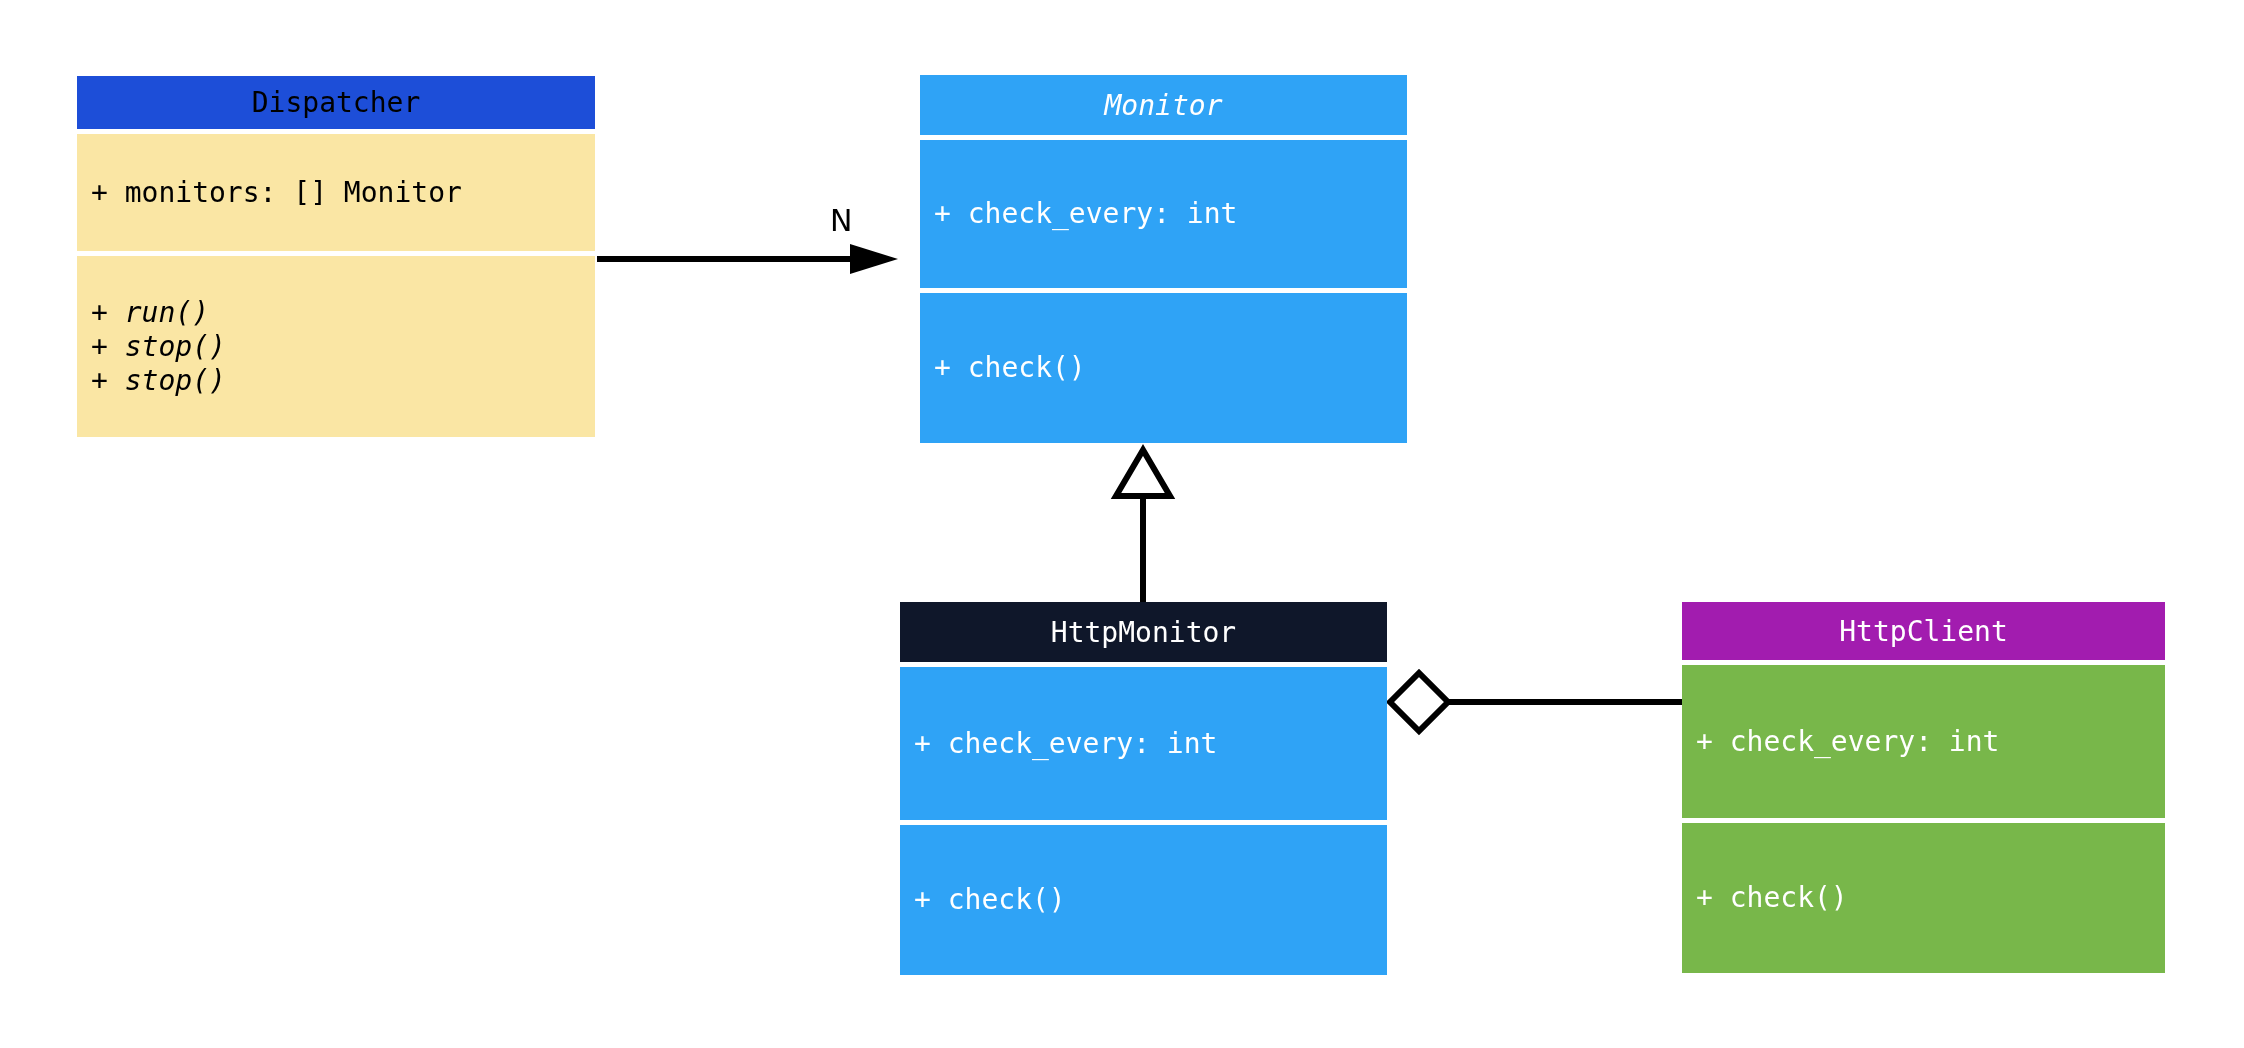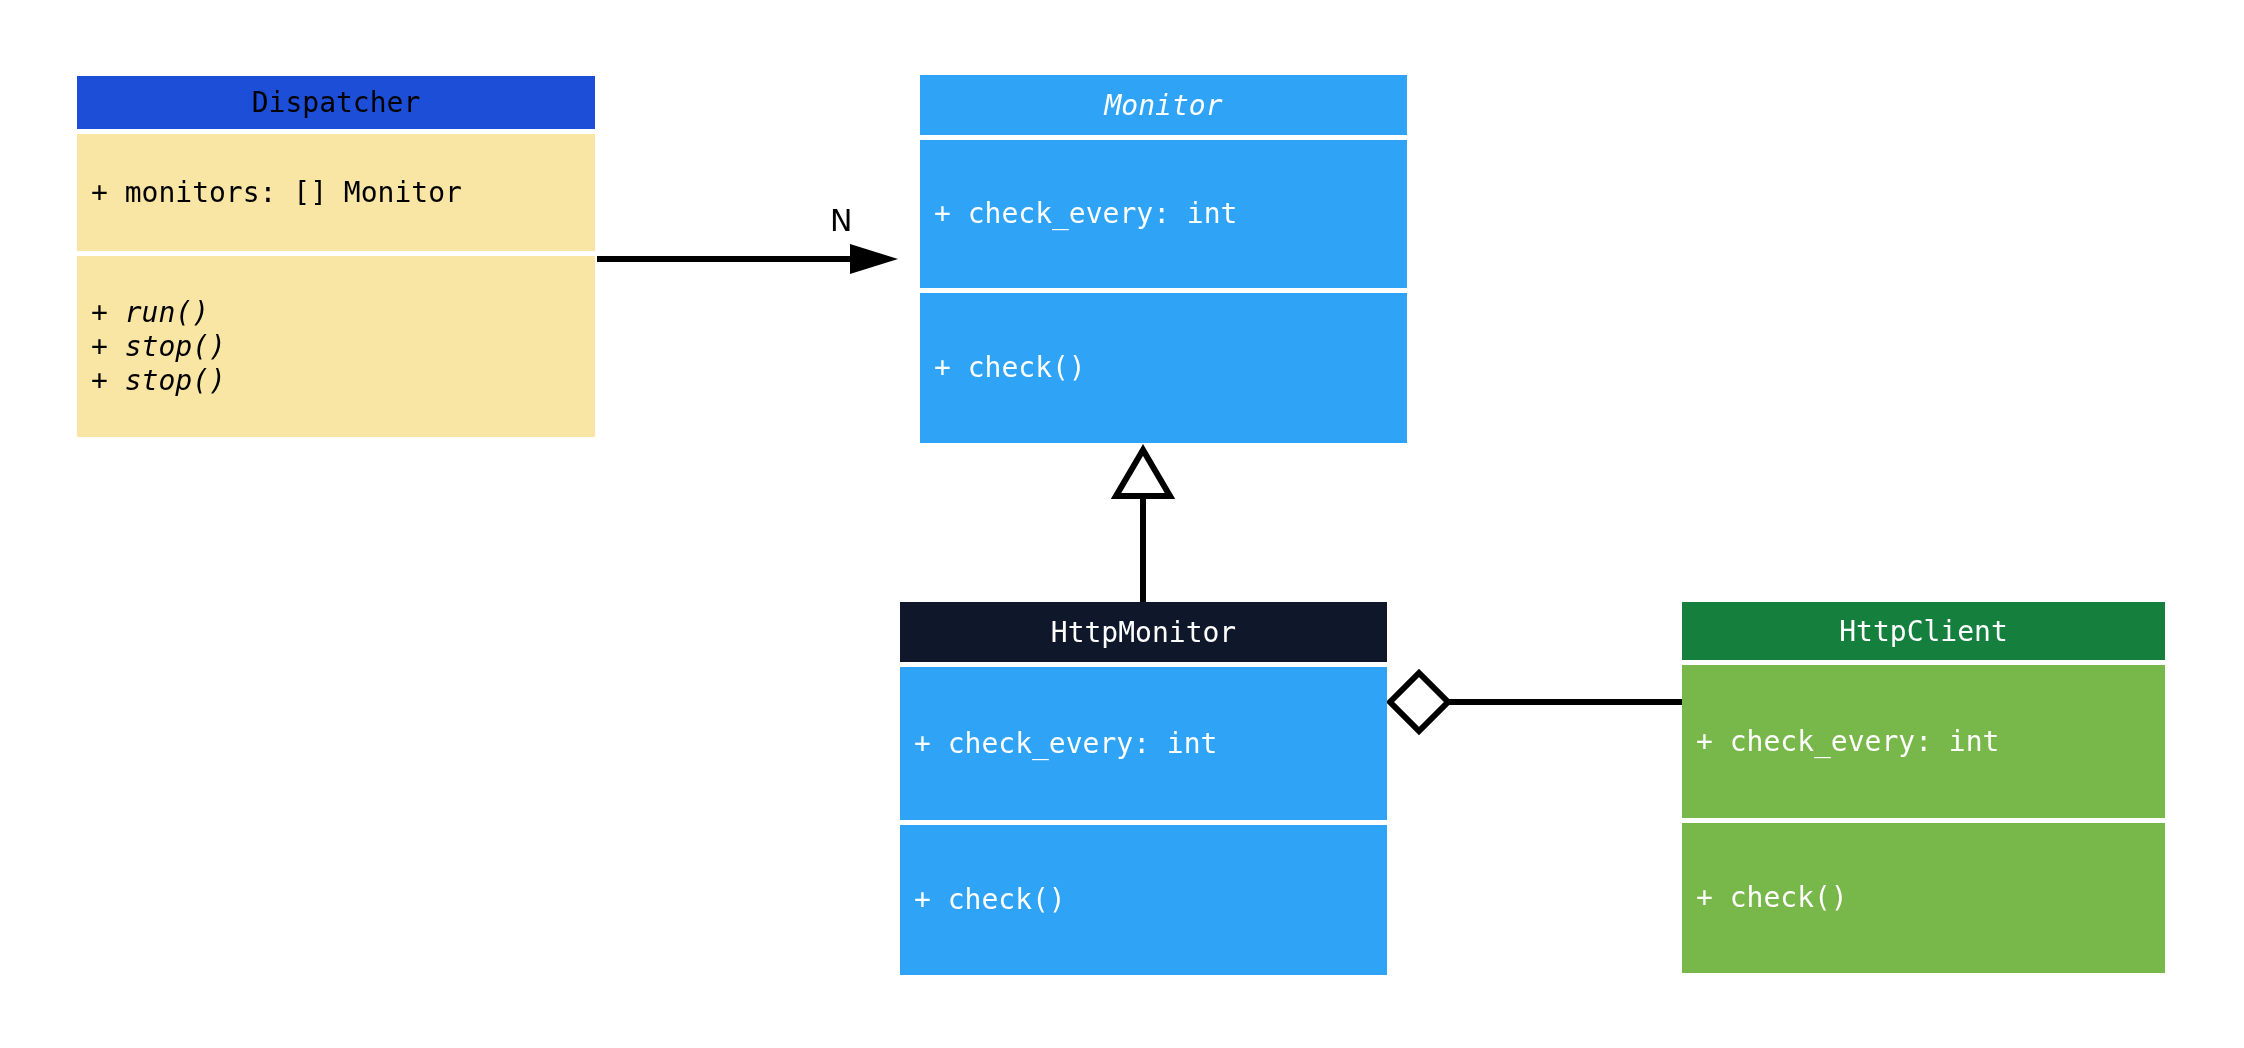--- a/index.html
+++ b/index.html
@@ -102,21 +102,21 @@
     <div class="band title" style="height: 60px; background-color: #0f172a; color: rgb(255, 255, 255); text-align: right;">HttpMonitor</div>
     <div class="band body" style="height: 153px; background-color: rgb(47, 163, 246); color: rgb(255, 255, 255);">
       <div>+ check_every: int</div>
     </div>
     <div class="band body" style="height: 150px; background-color: rgb(47, 163, 246); color: rgb(255, 255, 255);">
       <div>+ check()</div>
     </div>
   </div>
 
   <div class="class-box" style="left:1682px; top:602px; width:483px;">
-    <div class="band title" style="height: 58px; background-color: #15803d; color: rgb(255, 255, 255);">HttpClient</div>
+    <div class="band title" style="height: 58px; background-color: #a21caf; color: rgb(255, 255, 255);">HttpClient</div>
     <div class="band body" style="height: 153px; background-color: rgb(120, 183, 74); color: rgb(255, 255, 255);">
       <div>+ check_every: int</div>
     </div>
     <div class="band body" style="height: 150px; background-color: rgb(120, 183, 74); color: rgb(255, 255, 255);">
       <div>+ check()</div>
     </div>
   </div>
 
 </div>
 

